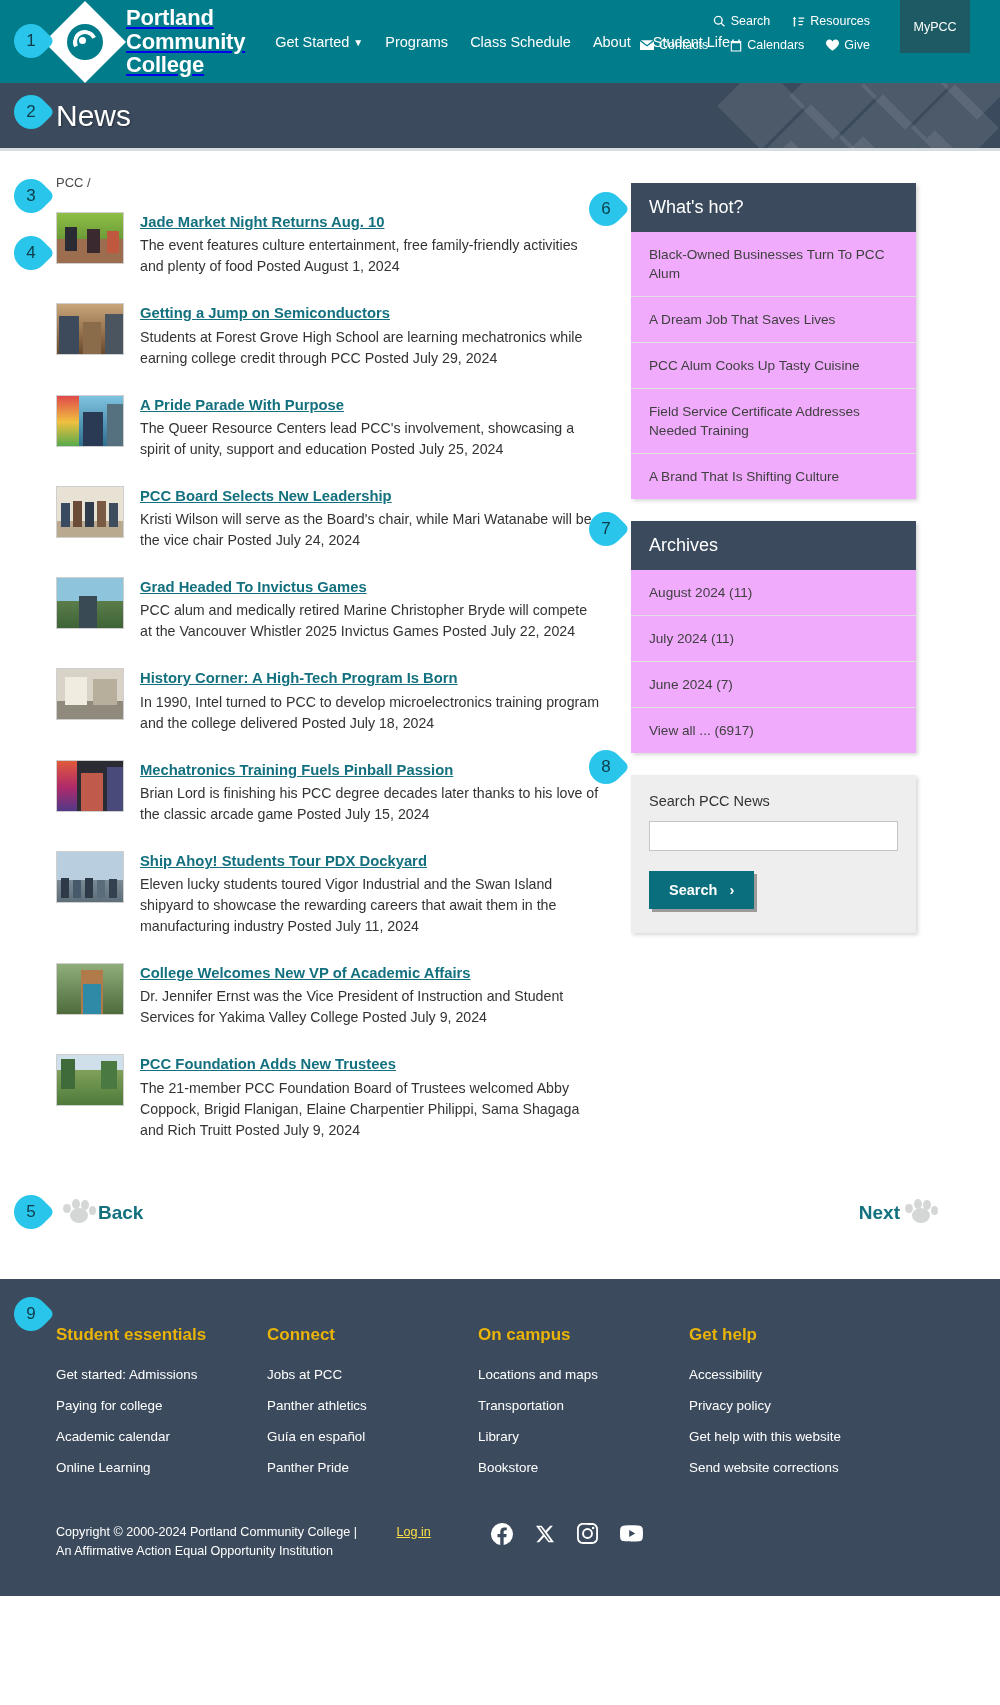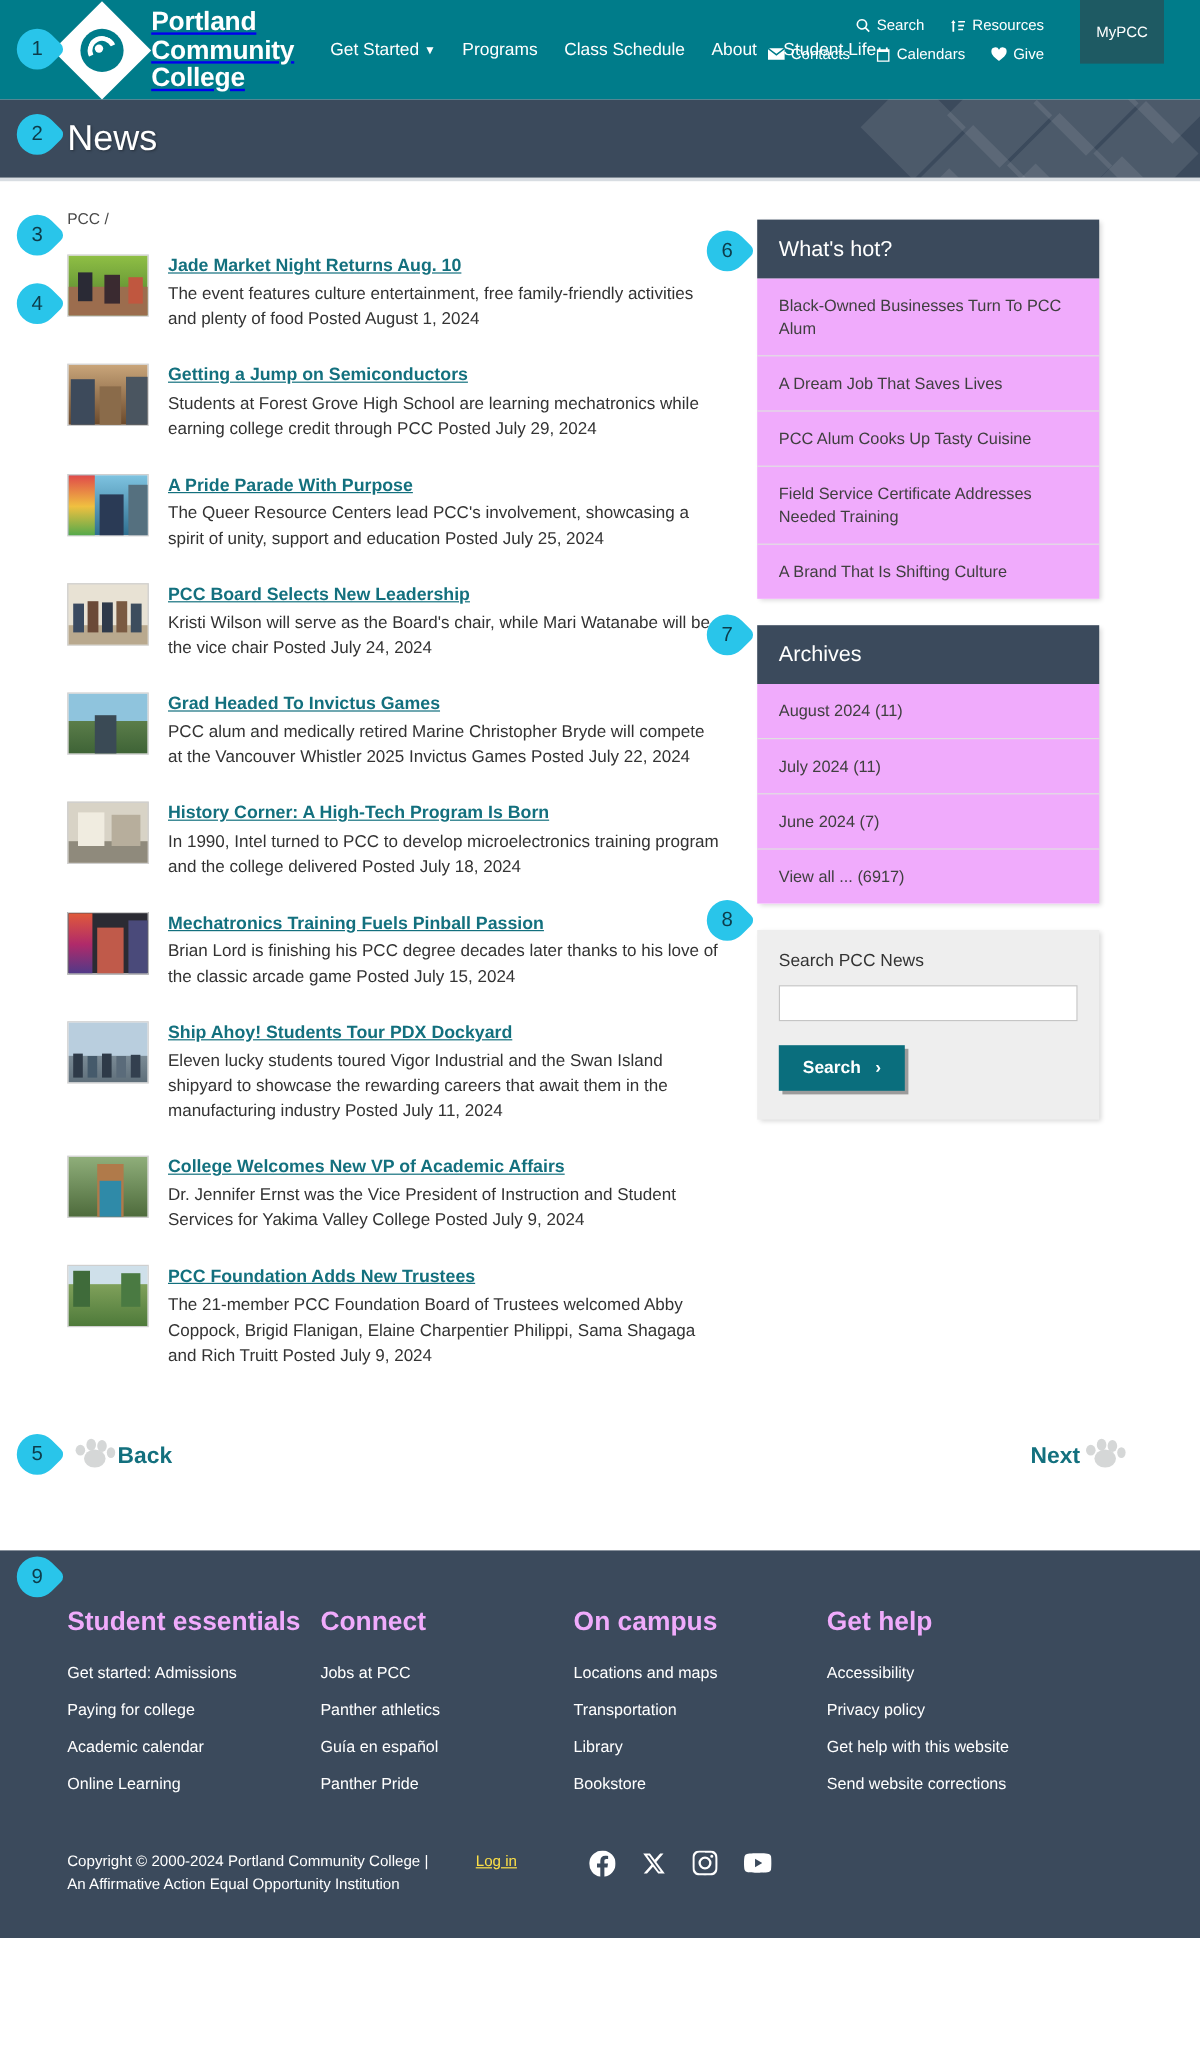--- a/index.html
+++ b/index.html
@@ -179,21 +179,21 @@
     font-size: 14.2px;
     line-height: 1.48;
   }
 
   
   .pager {
     display: flex;
     justify-content: space-between;
     align-items: center;
     padding: 30px 60px 0 58px;
-    margin-bottom: 65px;
+    margin-bottom: 52px;
   }
   .pager-link {
     color: #13707e;
     font-size: 19px;
     font-weight: bold;
     text-decoration: none;
     position: relative;
     display: inline-block;
   }
   .paw { position: relative; display: inline-block; width: 40px; height: 30px; vertical-align: -8px; }
@@ -278,24 +278,24 @@
 
   
   .footer {
     background: #3b4a5c;
     color: #ffffff;
     padding: 46px 56px 34px 56px;
   }
   .footer-cols { display: flex; }
   .fcol { width: 211px; }
   .fcol h3 {
-    font-size: 22px;
+    font-size: 17px;
     font-weight: bold;
     margin-bottom: 22px;
-    color: #f0abfc;
+    color: #eab308;
   }
   .fcol a {
     display: block;
     color: #ffffff;
     font-size: 13.4px;
     text-decoration: none;
     margin-bottom: 16px;
   }
   .footer-bottom {
     display: flex;

